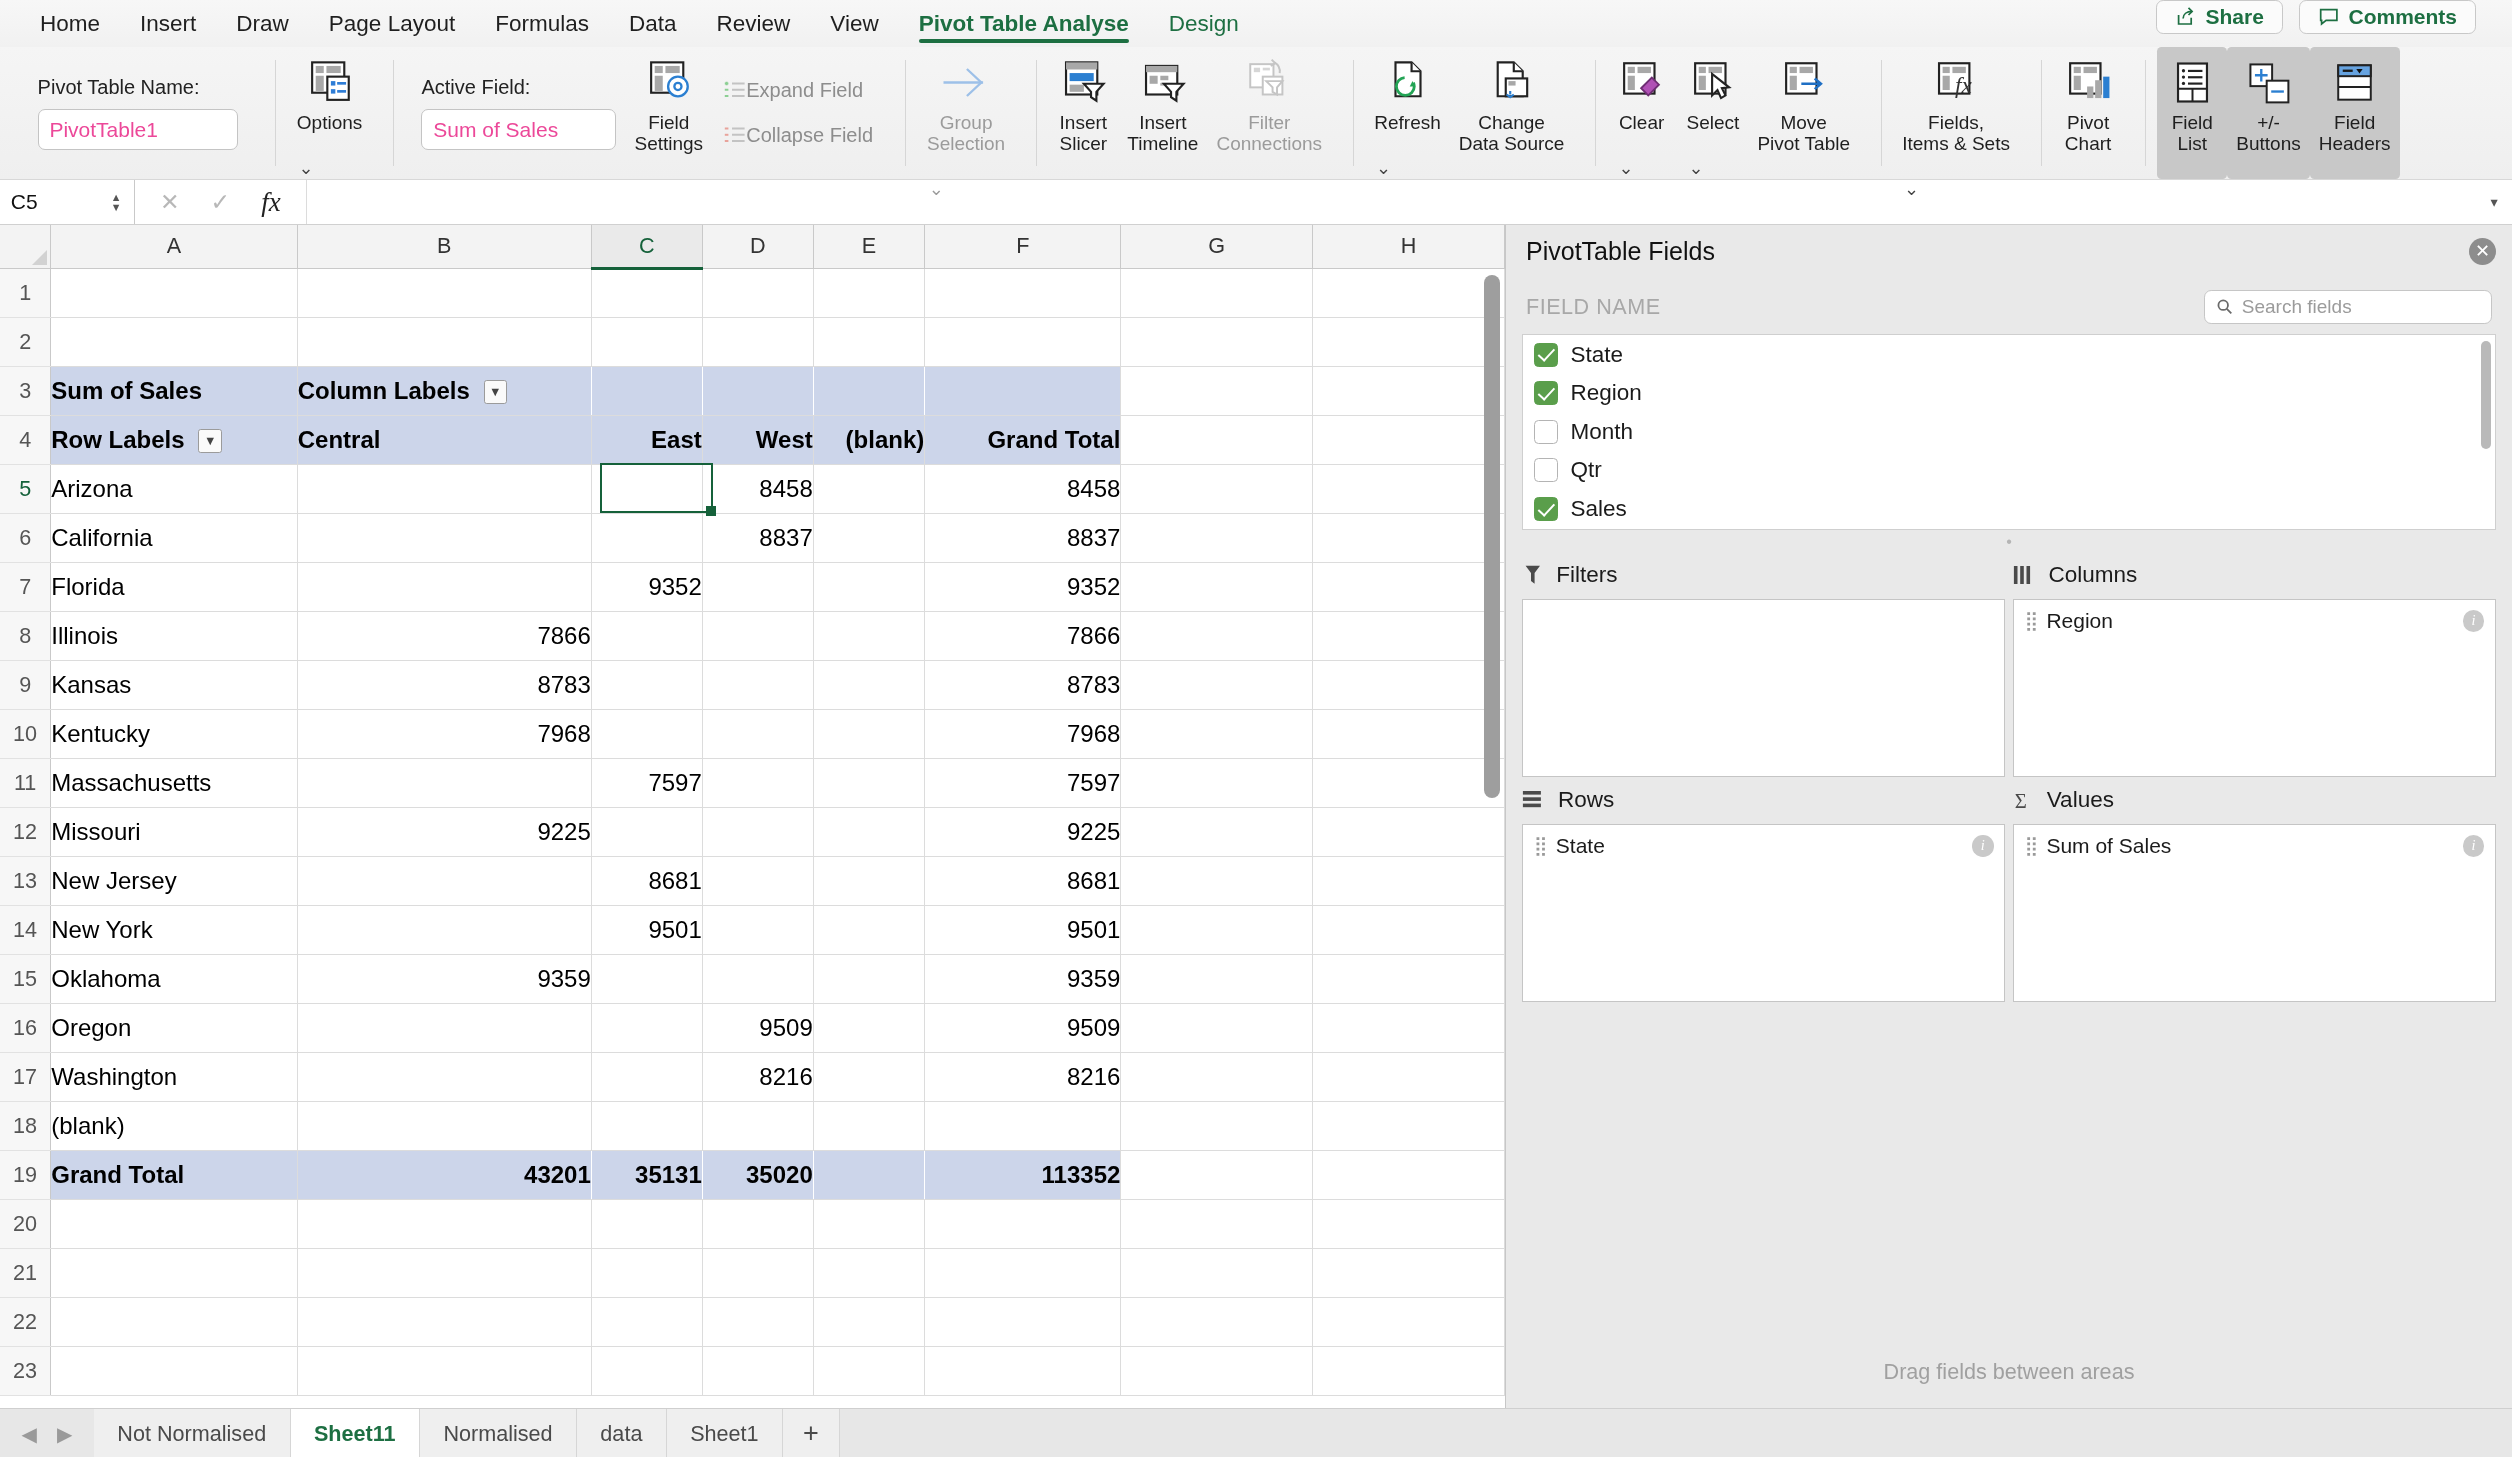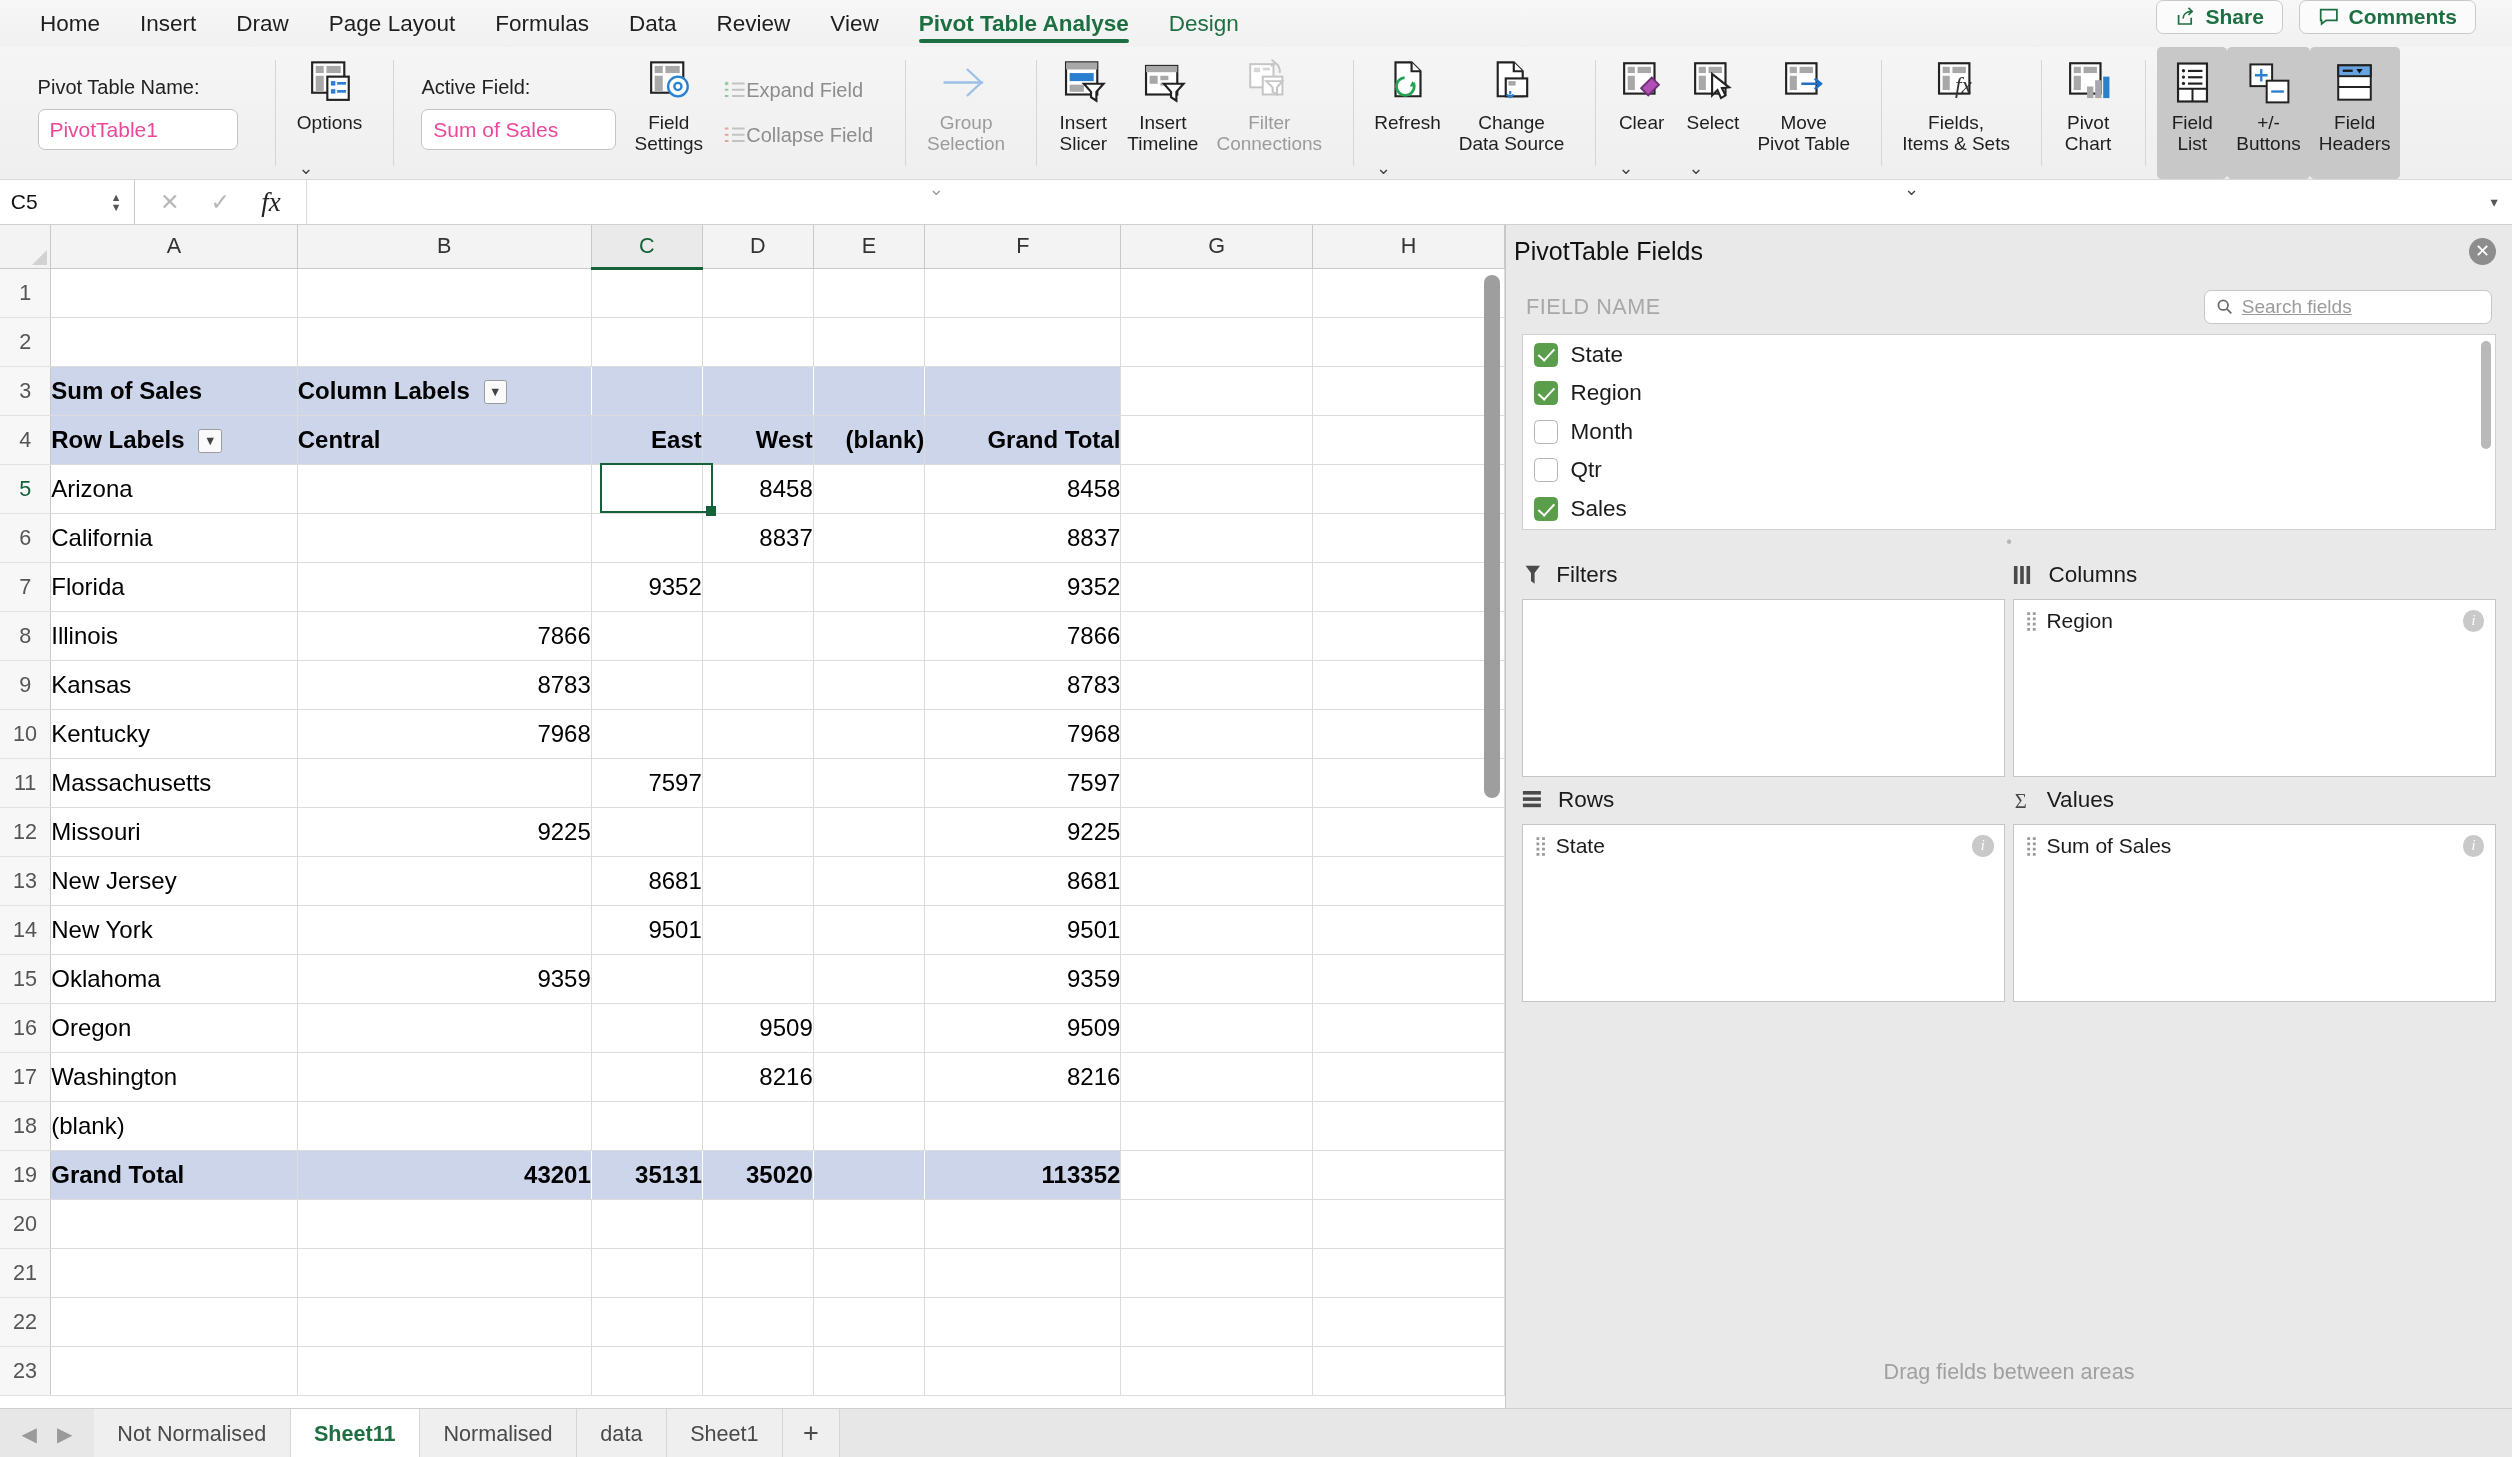--- a/index.html
+++ b/index.html
@@ -131,33 +131,33 @@
   .selbox::after{
     content:""; position:absolute; right:-5.4px; bottom:-5.4px; width:10px; height:10px; background:#15613a;
   }
   .vscroll {
     position:absolute; right:5.4px; top:50px; width:16px; height:523px;
     background:#9e9e9e; border-radius:8px;
   }
 
   
   .panel { flex:1; background:#e9e9e9; border-left:0.9px solid #c7c7c7; display:flex; flex-direction:column; min-width:0;}
-  .panel-head { height:52px; display:flex; align-items:center; padding:0 8px; position:relative;}
+  .panel-head { height:52px; display:flex; align-items:center; padding:0 20px; position:relative;}
   .panel-title { font-size:25px; color:#111; }
   .closebtn {
     position:absolute; right:16px; top:12.6px; width:27px; height:27px; border-radius:50%;
     background:#8d8d8d; color:#fff; font-size:18px; display:flex; align-items:center; justify-content:center;
   }
   .fieldname-row {
     display:flex; align-items:center; padding:12.6px 20px 10.8px;
   }
   .fieldname-lbl { font-size:21.6px; color:#a8a8a8; letter-spacing:0.5px; }
   .searchbox {
     margin-left:auto; width:288px; height:34px; background:#fff; border:0.9px solid #c6c6c6; border-radius:7.2px;
-    display:flex; align-items:center; gap:8px; padding:0 10.8px; font-size:19px; color:#9b9b9b;text-decoration:underline;
+    display:flex; align-items:center; gap:8px; padding:0 10.8px; font-size:19px; color:#9b9b9b;
   }
   .fieldlist {
     margin:0 16px; background:#fff; border:0.9px solid #cfcfcf; height:196px; position:relative; overflow:hidden;
   }
   .fitem { display:flex; align-items:center; gap:12.6px; padding:6.3px 10.8px; font-size:22.5px; color:#1b1b1b; }
   .cbx { width:24px; height:24px; border:1.8px solid #b4b4b4; border-radius:4.5px; background:#fff; }
   .cbx.on { background:#5a9e4b; border-color:#5a9e4b; position:relative; }
   .cbx.on::after{
     content:""; position:absolute; left:7.2px; top:1.8px; width:7.2px; height:13.5px;
     border:solid #fff; border-width:0 2.7px 2.7px 0; transform:rotate(43deg);

